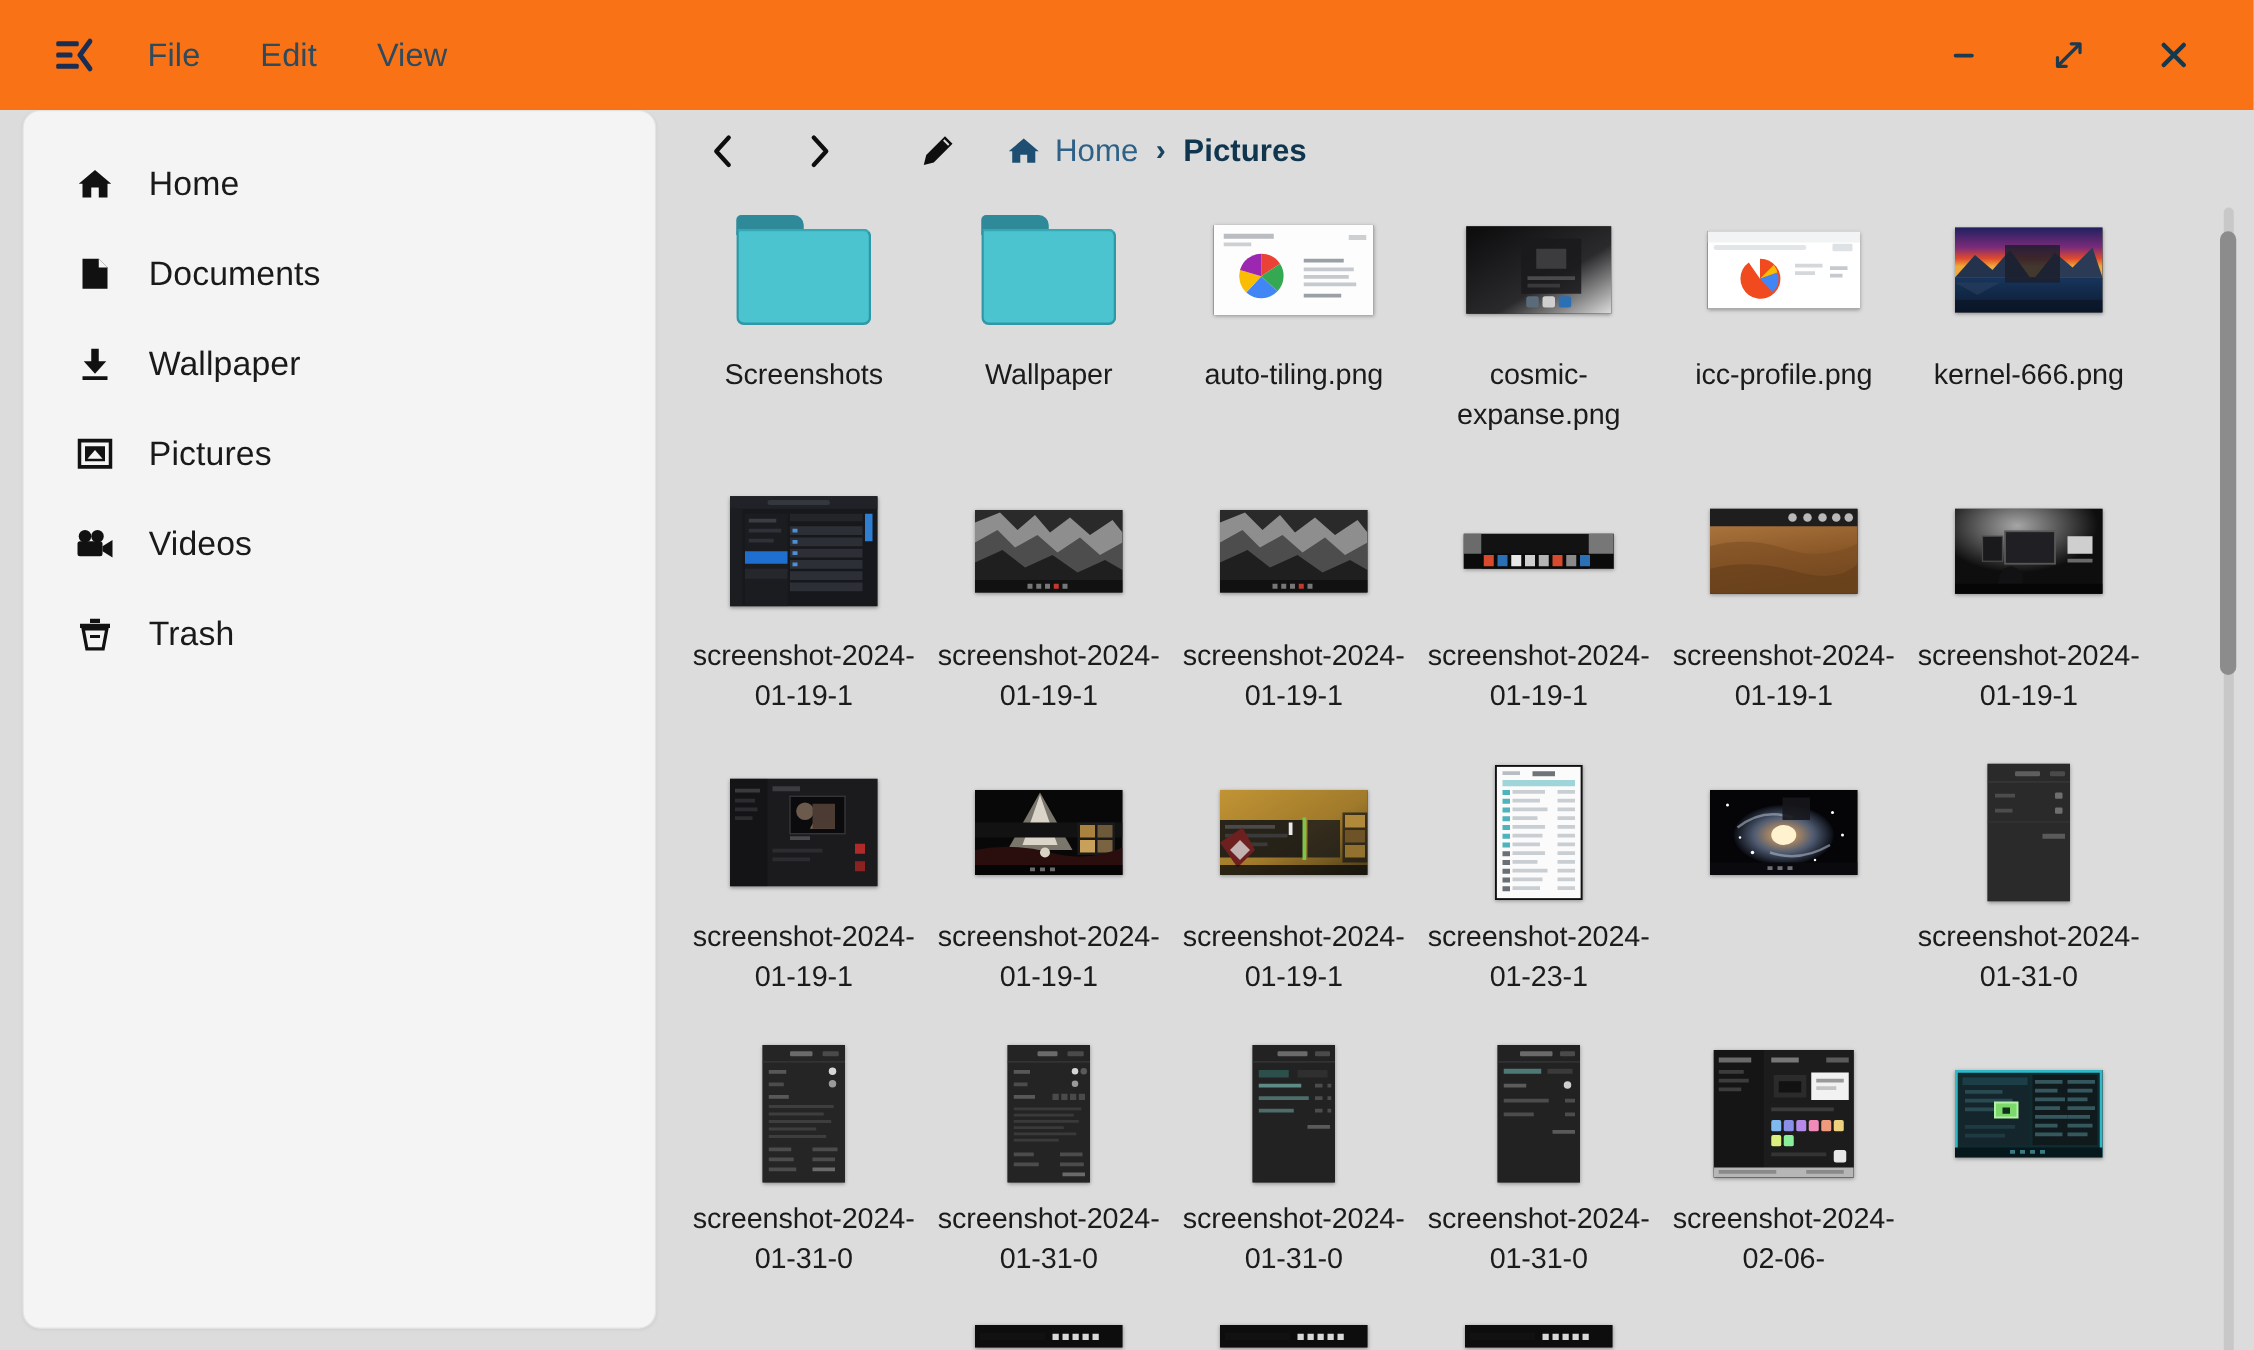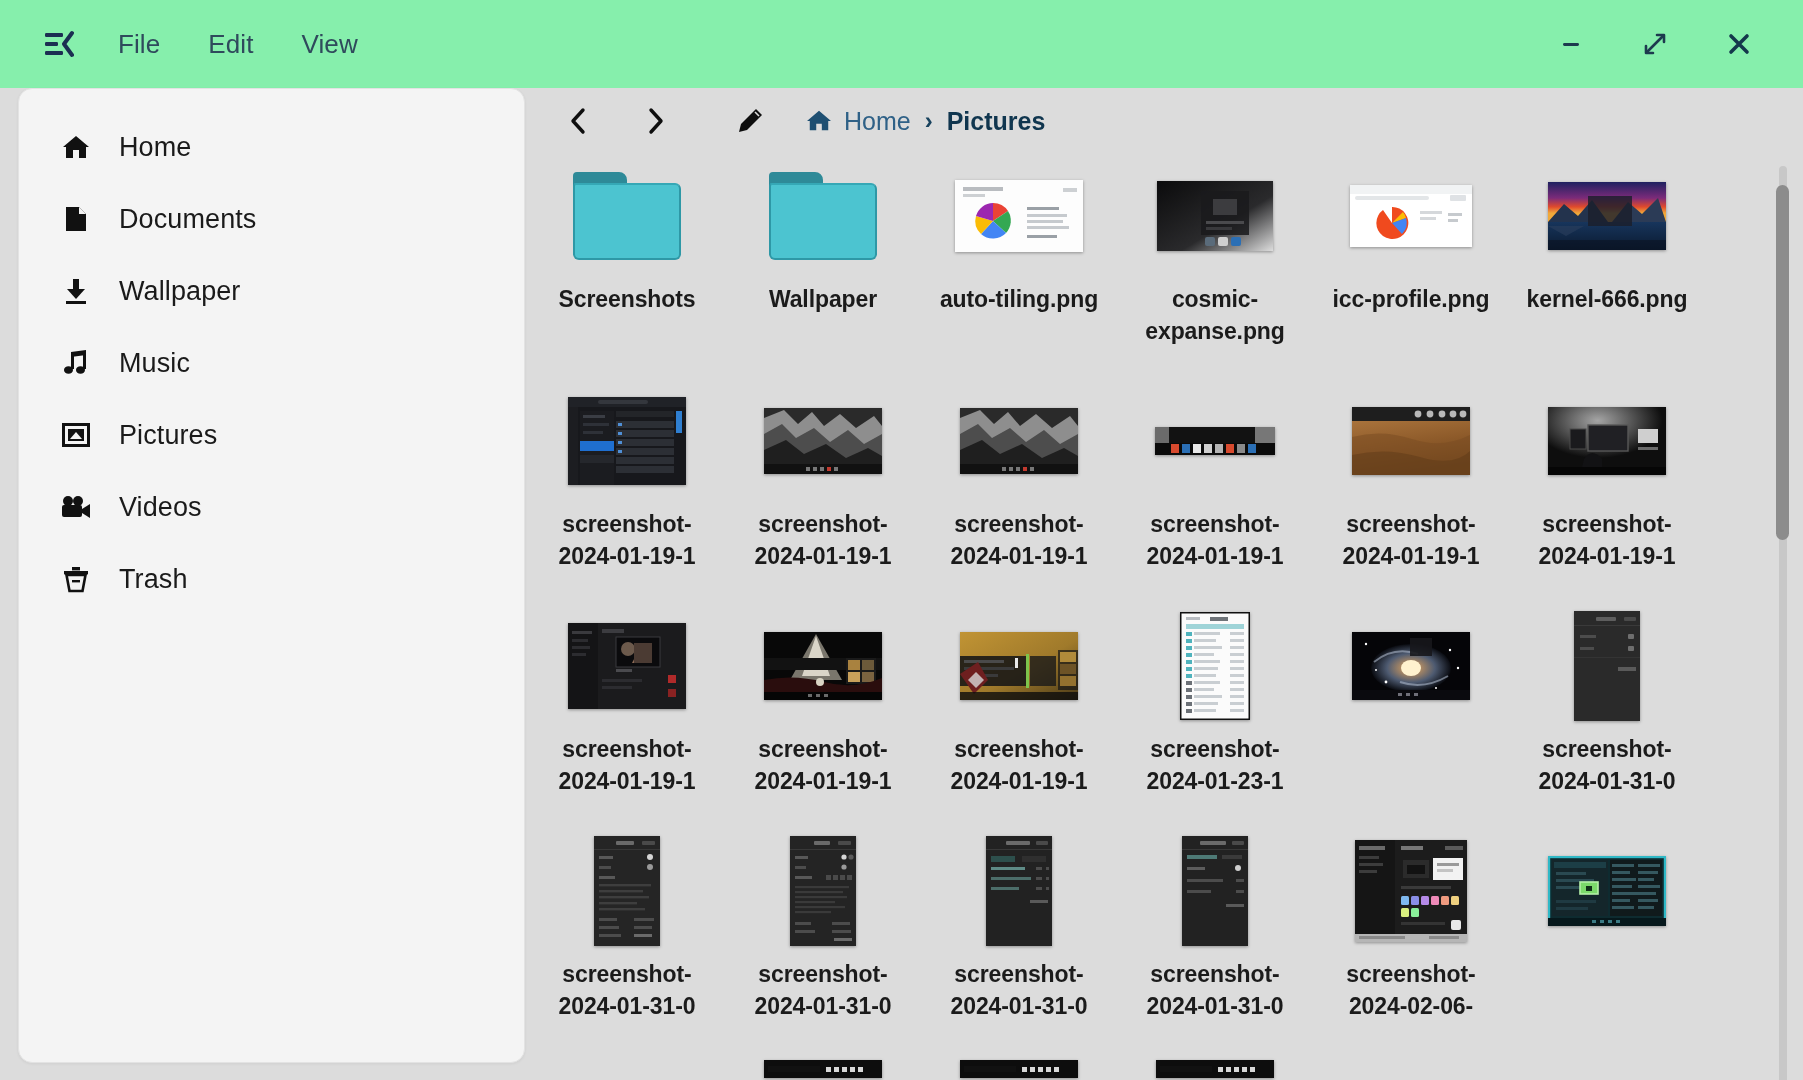--- a/index.html
+++ b/index.html
@@ -14,21 +14,21 @@
     position: relative;
     width: 1803px; height: 1080px;
     background: #dcdcdc;
     display: flex; flex-direction: column;
   }
 
   
   .headerbar {
     height: 88px; flex: 0 0 88px;
     display: flex; align-items: center;
-    background: #86efac;
+    background: #f97316;
     padding: 0 26px 0 42px;
   }
   .app-icon {
     width: 34px; height: 34px;
     display: flex; align-items: center; justify-content: center;
     margin-right: 42px;
     cursor: pointer;
   }
   .menu-items { display: flex; align-items: center; gap: 48px; }
   .menu-item {
@@ -126,22 +126,21 @@
   .crumb.current { color: #10364f; font-weight: bold; }
   .crumb-sep {
     color: #19435e; font-size: 24px;
     margin: 0 14px; font-weight: bold;
   }
 
   .grid-scroll {
     flex: 1 1 auto;
     position: relative;
     overflow: hidden;
-    padding-left: 4px;
-    font-weight: bold;
+    padding-left: 20px;
   }
   .grid {
     display: grid;
     grid-template-columns: repeat(6, 196px);
     column-gap: 0;
     row-gap: 0;
     padding: 0 0 0 0;
     width: 1430px;
   }
   .cell {
@@ -287,32 +286,20 @@
           <span class="side-icon">
             <svg width="26" height="28" viewBox="0 0 26 28">
               <rect x="10" y="2" width="6" height="12" fill="#111"></rect>
               <path d="M4 12 L22 12 L13 22 Z" fill="#111"></path>
               <rect x="3" y="24" width="20" height="3" fill="#111"></rect>
             </svg>
           </span>
           <span class="side-label">Wallpaper</span>
         </div>
 
-        <div class="side-item">
-          <span class="side-icon">
-            <svg width="28" height="28" viewBox="0 0 28 28">
-              <rect x="9" y="3" width="3" height="17" fill="#111"></rect>
-              <rect x="21" y="3" width="3" height="17" fill="#111"></rect>
-              <path d="M9 3 L24 1 L24 6 L9 8 Z" fill="#111"></path>
-              <ellipse cx="6.5" cy="21" rx="4.5" ry="3.8" fill="#111"></ellipse>
-              <ellipse cx="18.5" cy="21" rx="4.5" ry="3.8" fill="#111"></ellipse>
-            </svg>
-          </span>
-          <span class="side-label">Music</span>
-        </div>
 
         <div class="side-item">
           <span class="side-icon">
             <svg width="28" height="26" viewBox="0 0 28 26">
               <rect x="1.5" y="2.5" width="25" height="21" fill="none" stroke="#111" stroke-width="3"></rect>
               <rect x="6" y="7" width="16" height="12" fill="#111"></rect>
               <path d="M8 17 L14 10 L20 17 Z" fill="#f4f4f4"></path>
             </svg>
           </span>
           <span class="side-label">Pictures</span>

